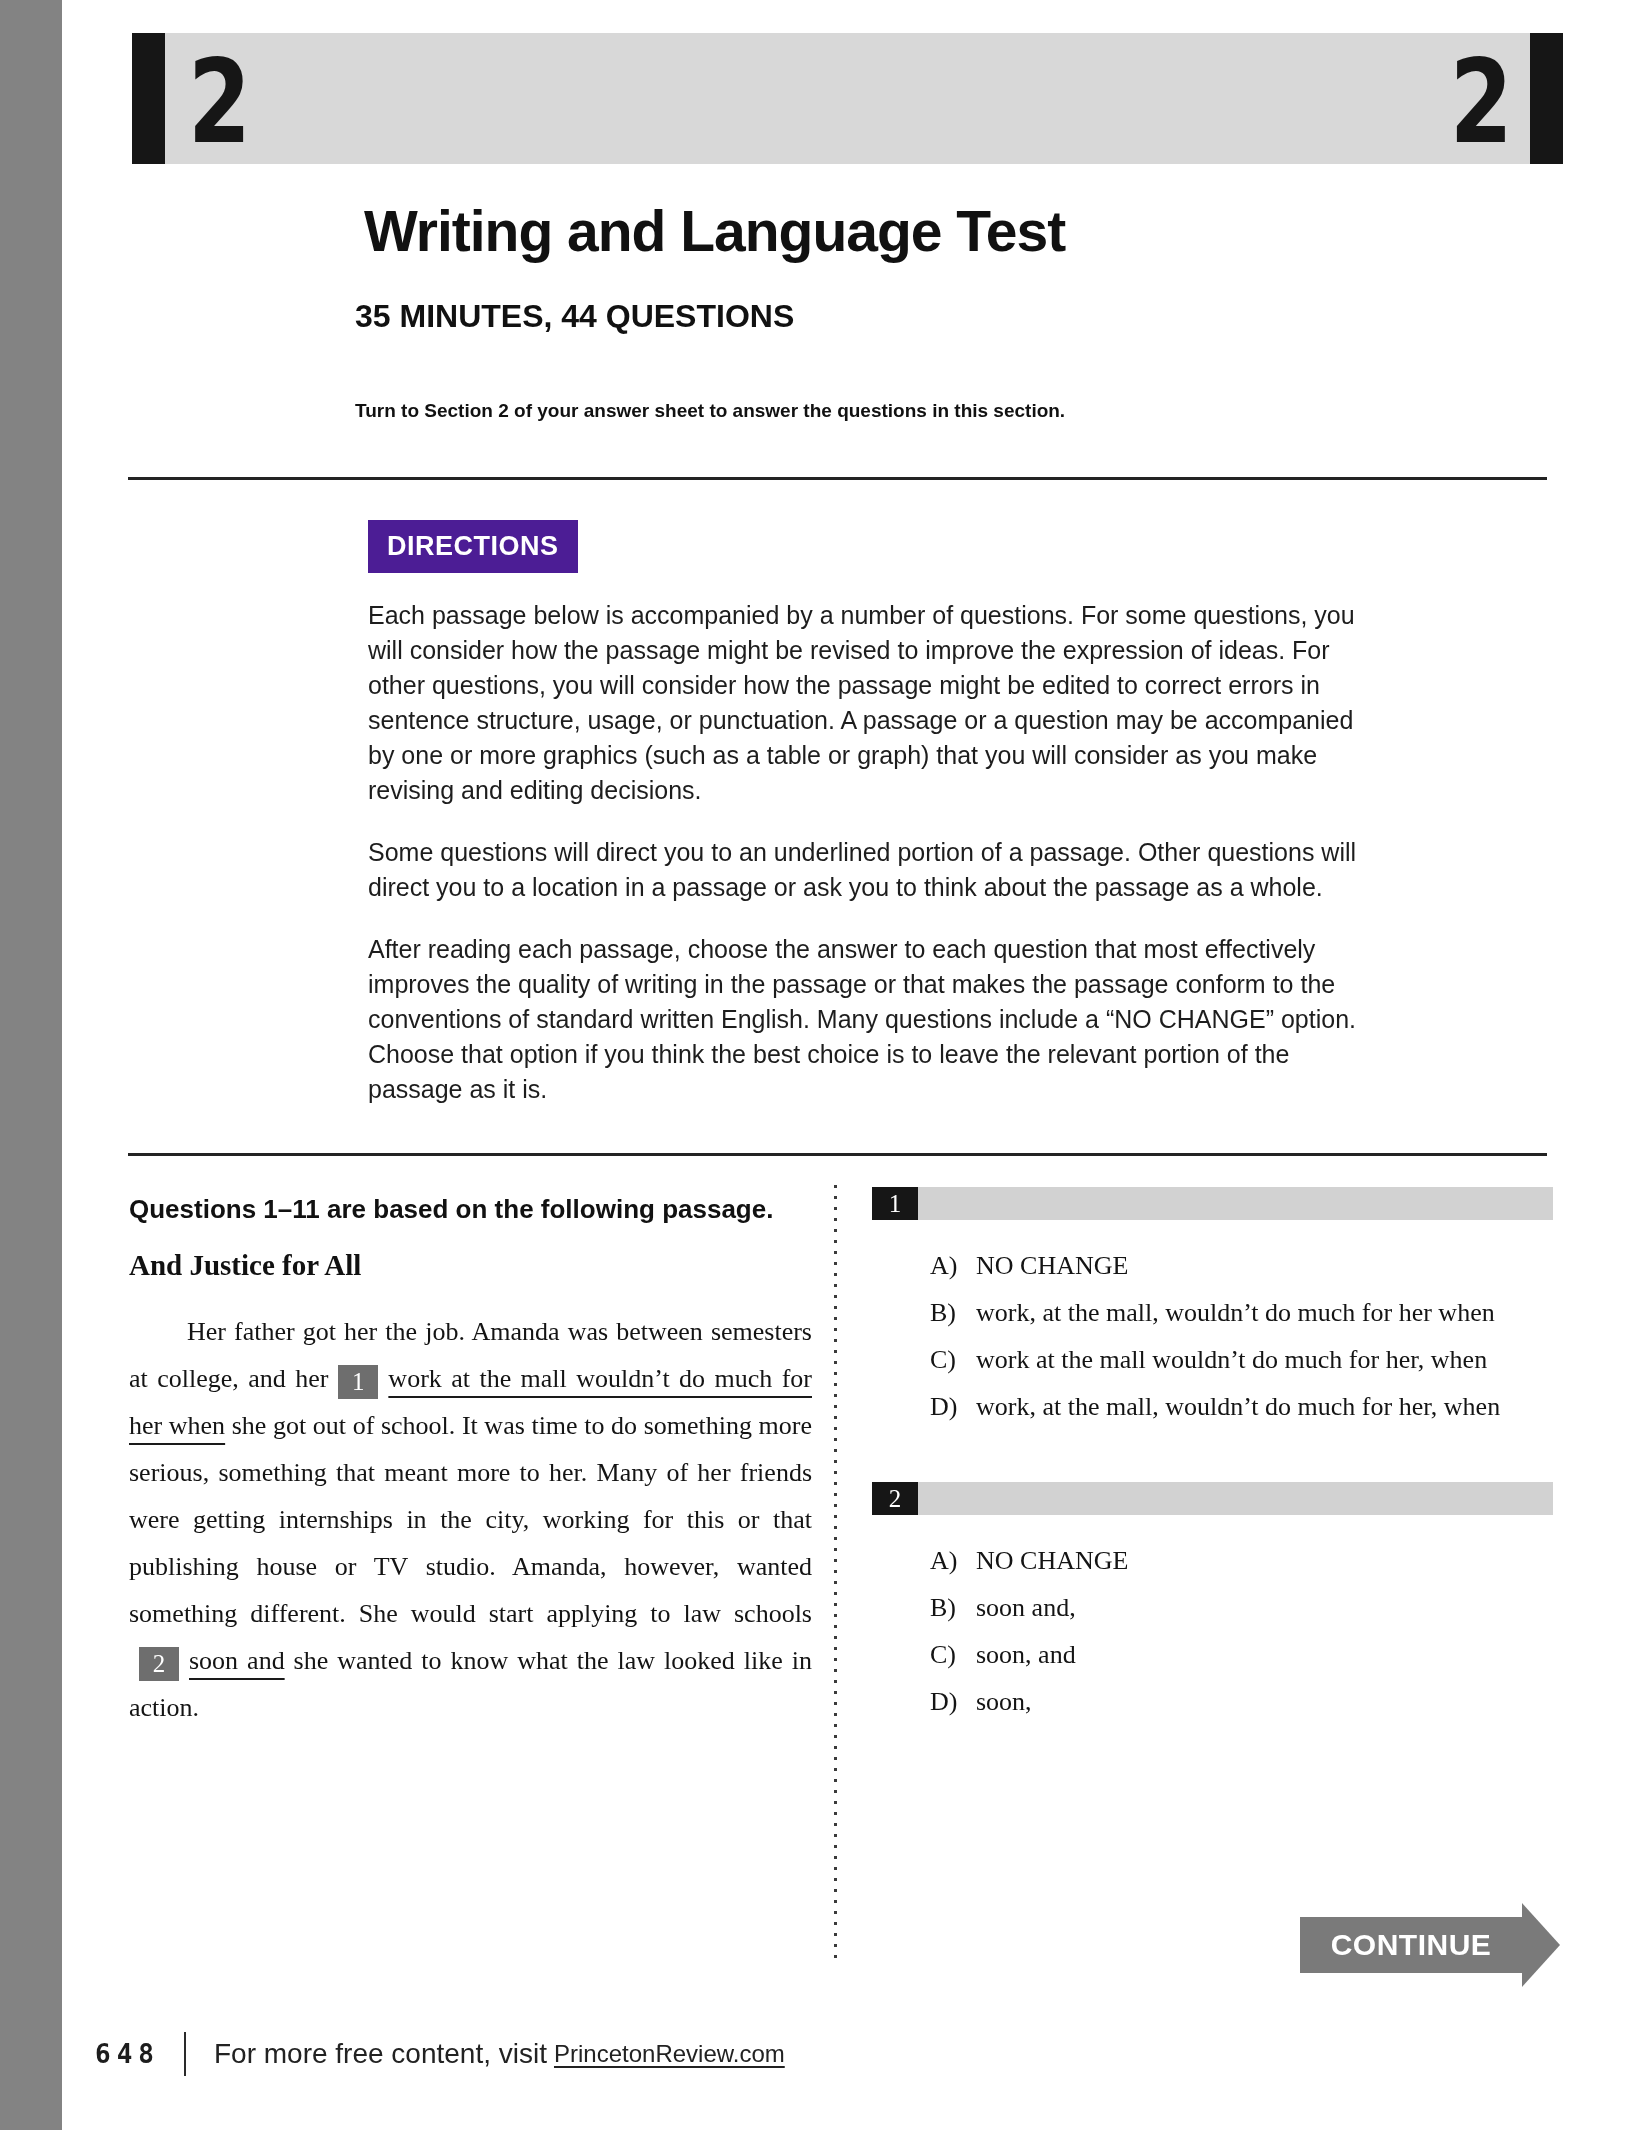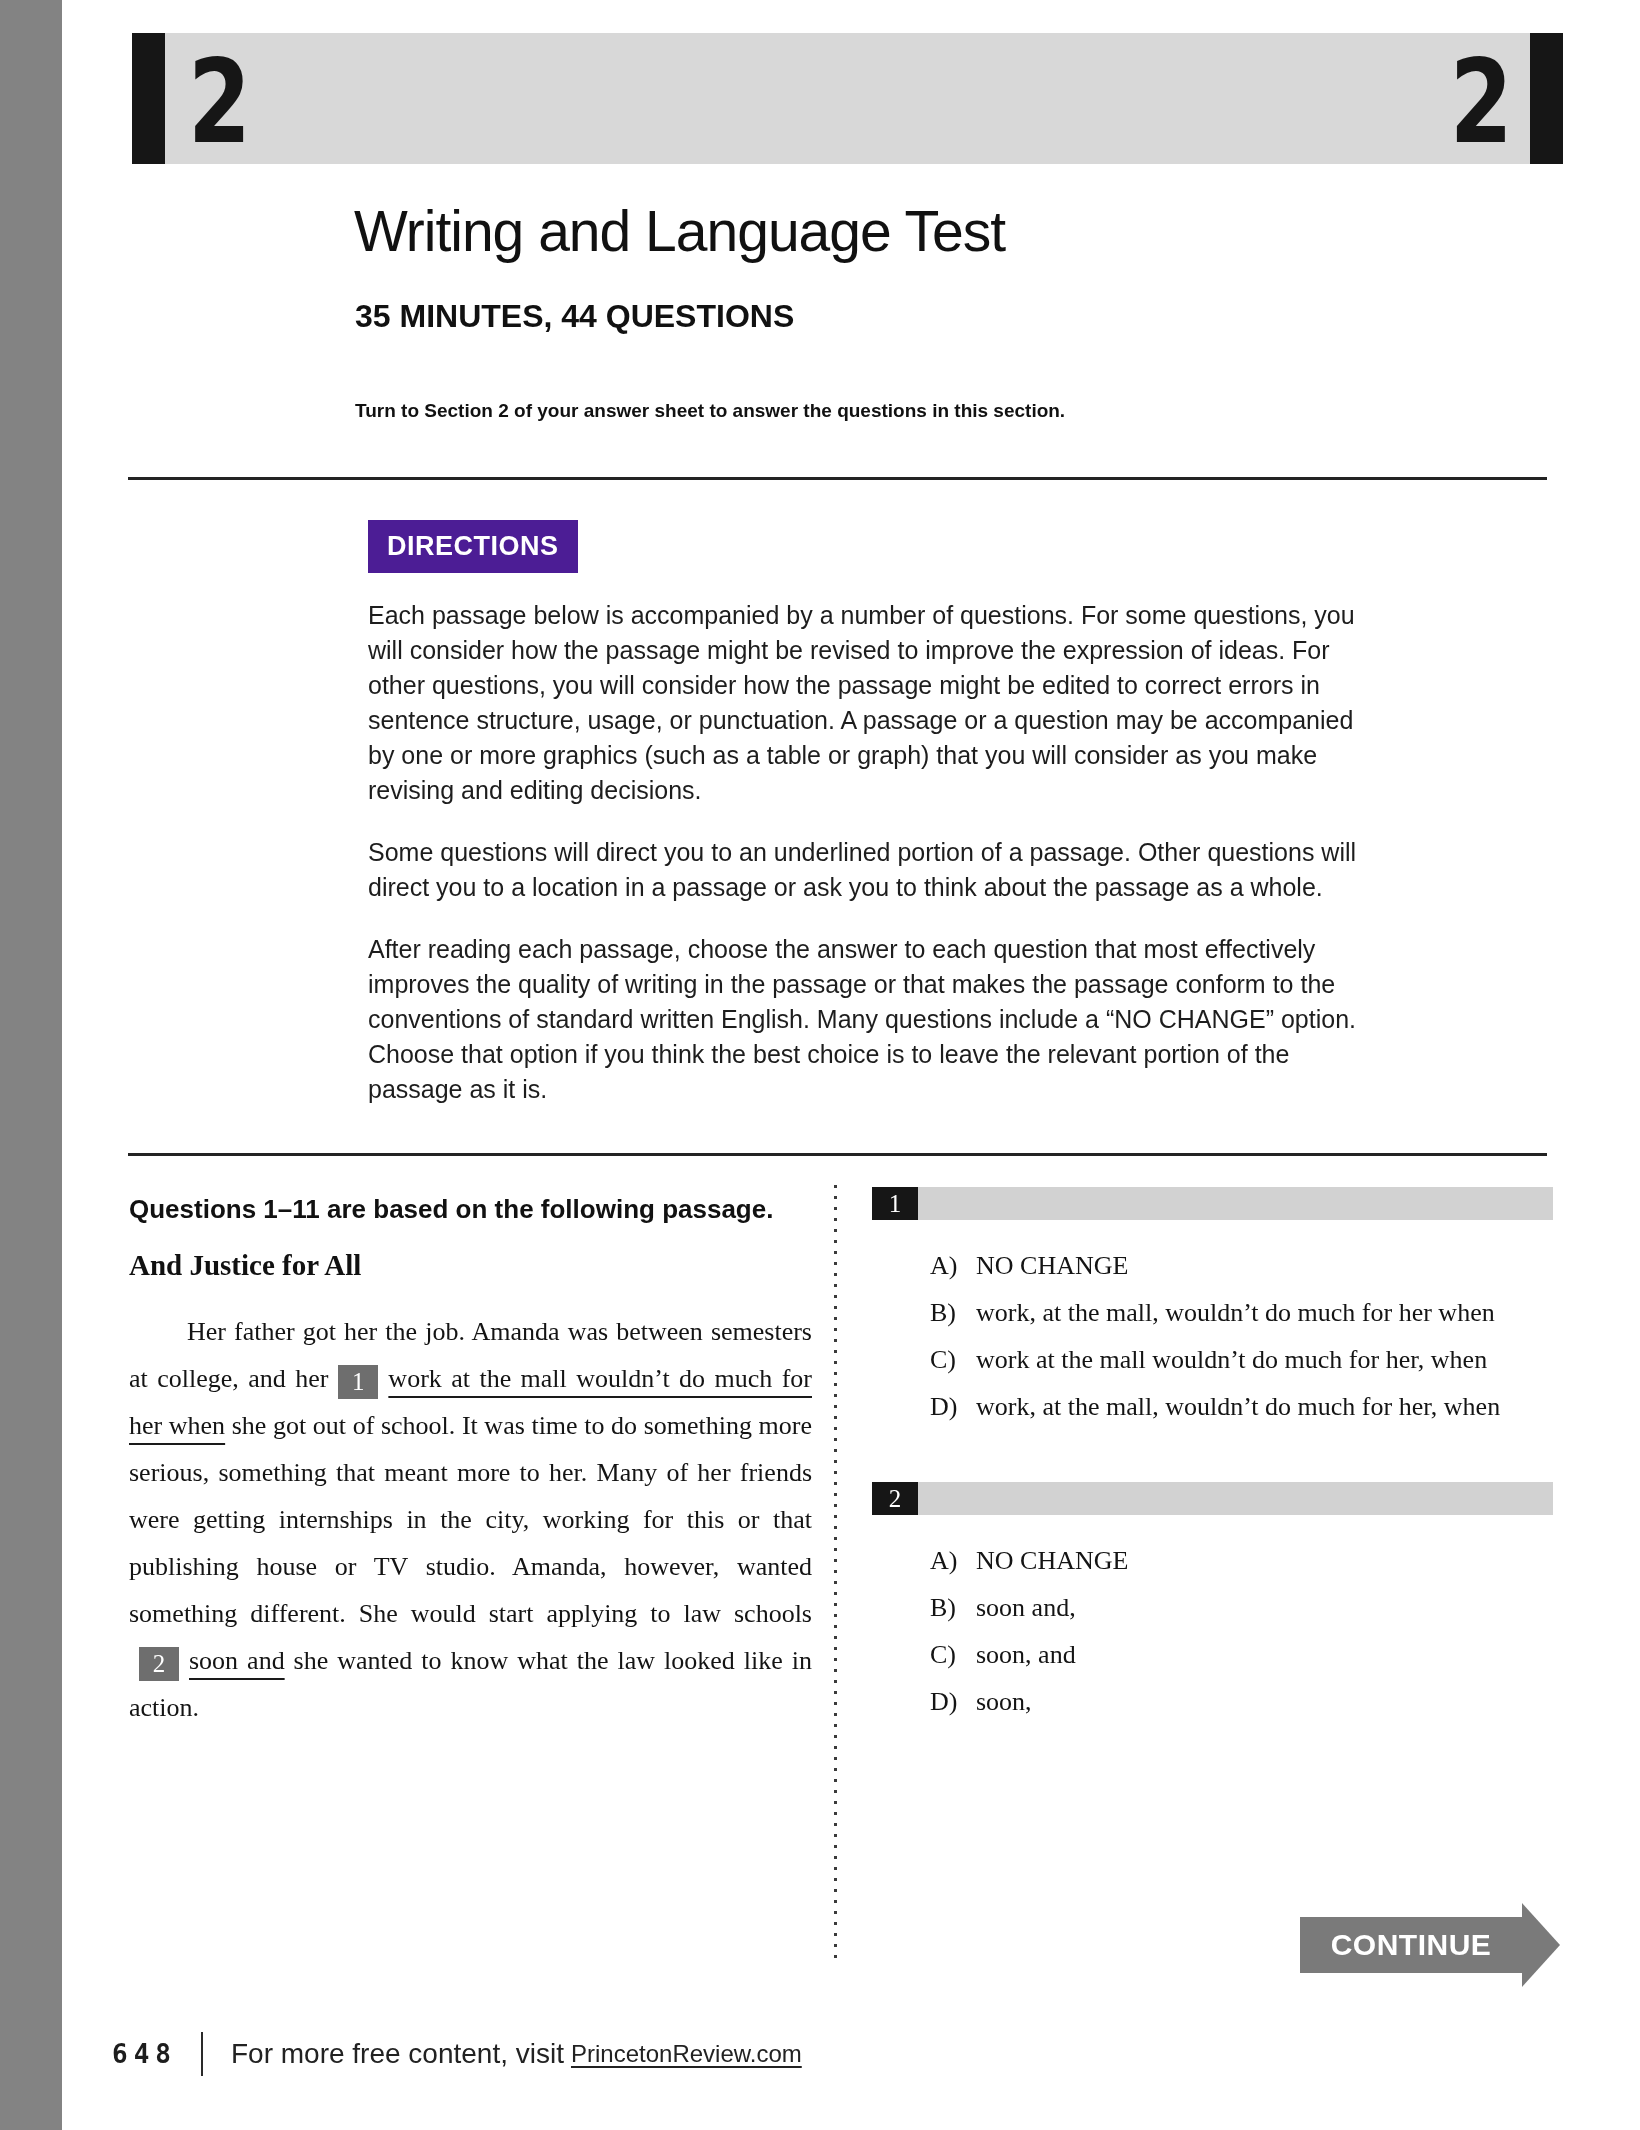--- a/index.html
+++ b/index.html
@@ -16,21 +16,21 @@
   .band-bar.left { left:0; }
   .band-bar.right { right:0; }
   .band-num {
     position:absolute; top:50%; font-family:"DejaVu Sans", sans-serif;
     font-weight:700; font-size:116px; color:#161616; line-height:116px;
   }
   .band-num.left  { left:56px;  transform:translateY(-47%) scaleX(0.78); transform-origin:left center; }
   .band-num.right { right:50px; transform:translateY(-47%) scaleX(0.78); transform-origin:right center; }
 
   
-  .title    { position:absolute; left:354px; top:198px; font-size:57px; font-weight:400; letter-spacing:-1px; color:#111; }
+  .title    { position:absolute; left:364px; top:198px; font-size:57px; font-weight:700; letter-spacing:-1px; color:#111; }
   .subtitle { position:absolute; left:355px; top:298px; font-size:32px; font-weight:700; color:#111; }
   .turn     { position:absolute; left:355px; top:400px; font-size:19px; font-weight:700; color:#111; }
 
   .hr { position:absolute; left:128px; width:1419px; height:3px; background:#232323; }
   .hr1 { top:477px; }
   .hr2 { top:1153px; }
 
   
   .directions-box {
     position:absolute; left:368px; top:520px; background:#4c1d95; color:#fff;
@@ -79,21 +79,21 @@
   .continue-rect {
     background:#7a7a7a; color:#ffffff; font-weight:700; font-size:30px; letter-spacing:.5px;
     height:56px; line-height:56px; padding:0 18px; width:222px; text-align:center;
   }
   .continue-tip {
     width:0; height:0; border-left:38px solid #7a7a7a;
     border-top:42px solid transparent; border-bottom:42px solid transparent;
   }
 
   
-  .footer { position:absolute; left:112px; top:2030px; display:flex; align-items:center; height:48px; color:#1d1d1d; }
+  .footer { position:absolute; left:95px; top:2030px; display:flex; align-items:center; height:48px; color:#1d1d1d; }
   .footer-page { font-size:26px; font-weight:700; letter-spacing:6px; font-family:"DejaVu Sans Mono", monospace; }
   .footer-sep { width:2px; height:44px; background:#2a2a2a; margin:0 28px 0 24px; }
   .footer-text { font-size:28px; color:#222; }
   .footer-link { font-size:24px; color:#222; text-decoration:underline; text-underline-offset:4px; margin-left:7px; }
 </style>
 </head>
 <body>
 
 <div class="page">
   <div class="left-strip"></div>

